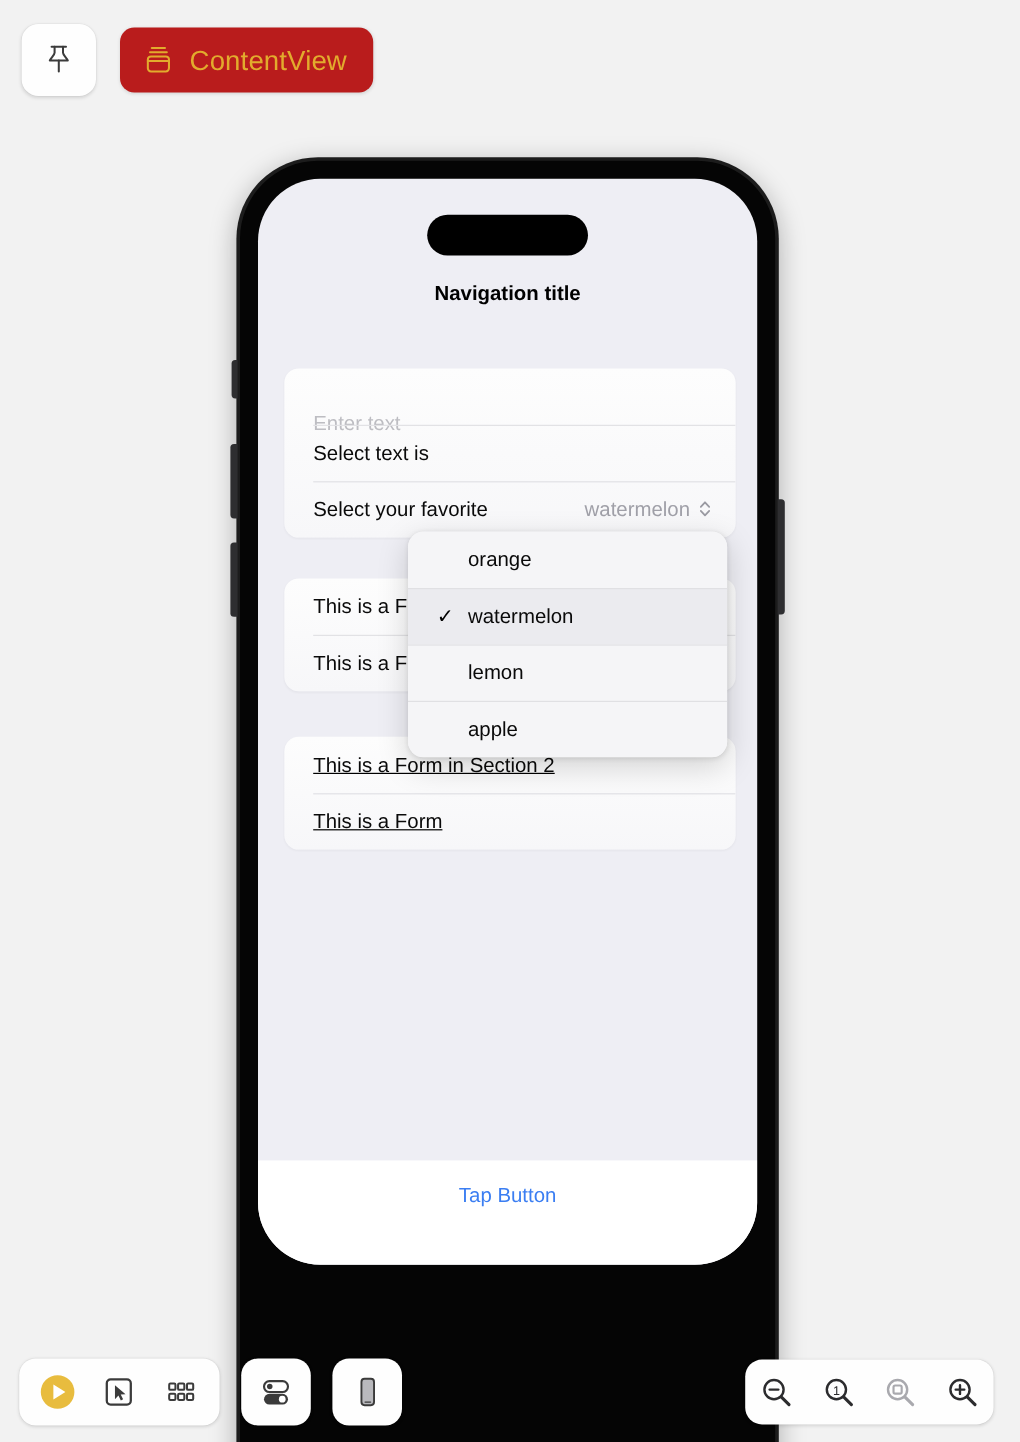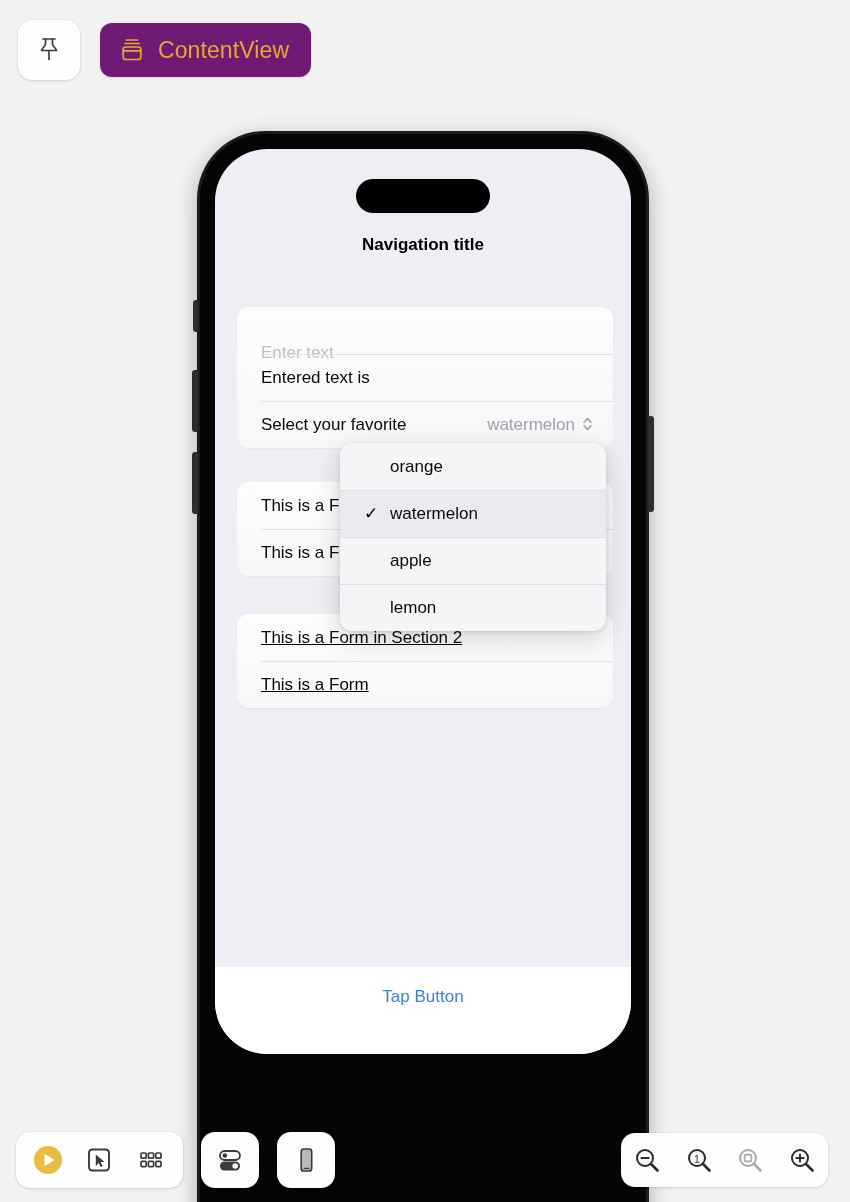--- a/index.html
+++ b/index.html
@@ -21,21 +21,21 @@
   }
   .pin-button {
     width: 62px; height: 60px;
     background: #fefefe;
     border-radius: 14px;
     display: flex; align-items: center; justify-content: center;
     box-shadow: 0 1px 3px rgba(0,0,0,0.13), 0 0 0 0.5px rgba(0,0,0,0.04);
   }
   .content-tab {
     height: 54px;
-    background: #701a75;
+    background: #b91c1c;
     border-radius: 12px;
     display: flex; align-items: center;
     gap: 14px;
     padding: 0 22px 0 20px;
     box-shadow: 0 1px 3px rgba(0,0,0,0.12);
   }
   .content-tab-label {
     color: #e2ab2d;
     font-size: 23px;
     letter-spacing: 0.1px;
@@ -234,21 +234,21 @@
     <div class="dynamic-island"></div>
     <div class="nav-title">Navigation title</div>
 
     <div class="form-area">
 
       <div class="form-section" id="section-1">
         <div class="form-row">
           <span class="placeholder-text">Enter text</span>
         </div>
         <div class="form-row">
-          <span>Entered text is</span>
+          <span>Select text is</span>
         </div>
         <div class="form-row">
           <span>Select your favorite</span>
           <span class="picker-value">
             <span>watermelon</span>
             <span class="chev-ud">
               <svg width="11" height="16" viewBox="0 0 11 16">
                 <g fill="none" stroke="#9a9aa2" stroke-width="1.5" stroke-linecap="round" stroke-linejoin="round">
                   <path d="M2 6.3 L5.5 2.6 L9 6.3"></path>
                   <path d="M2 9.7 L5.5 13.4 L9 9.7"></path>
@@ -281,25 +281,25 @@
         <div class="picker-item">
           <span class="check-slot"></span>
           <span>orange</span>
         </div>
         <div class="picker-item selected">
           <span class="check-slot">✓</span>
           <span>watermelon</span>
         </div>
         <div class="picker-item">
           <span class="check-slot"></span>
-          <span>apple</span>
+          <span>lemon</span>
         </div>
         <div class="picker-item">
           <span class="check-slot"></span>
-          <span>lemon</span>
+          <span>apple</span>
         </div>
       </div>
 
     </div>
 
     <div class="tap-bar">
       <span class="tap-btn-label">Tap Button</span>
     </div>
 
   </div>

